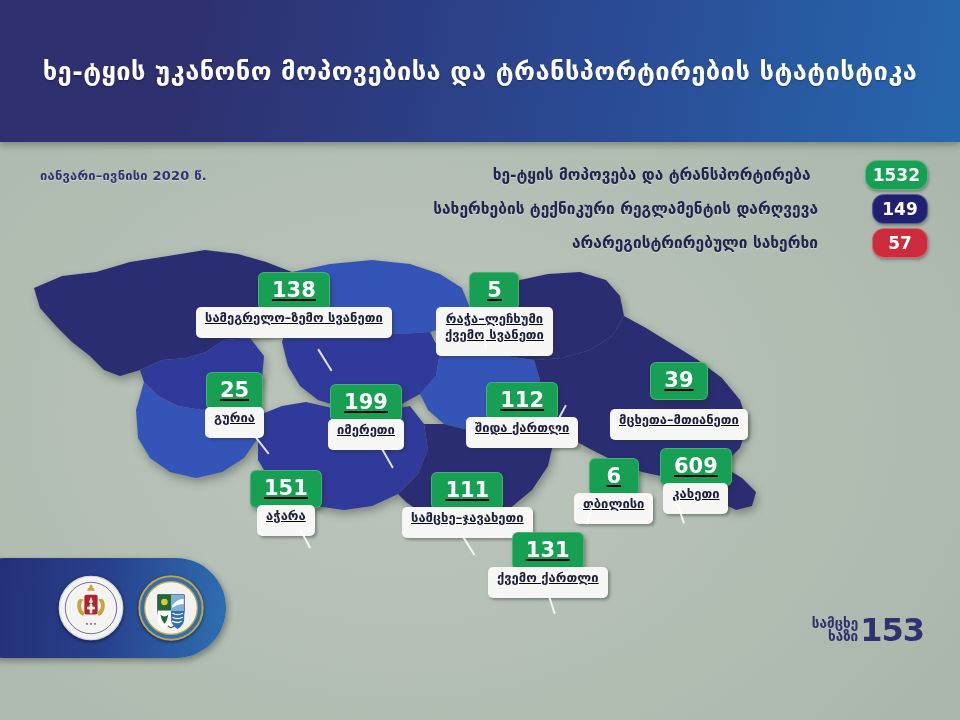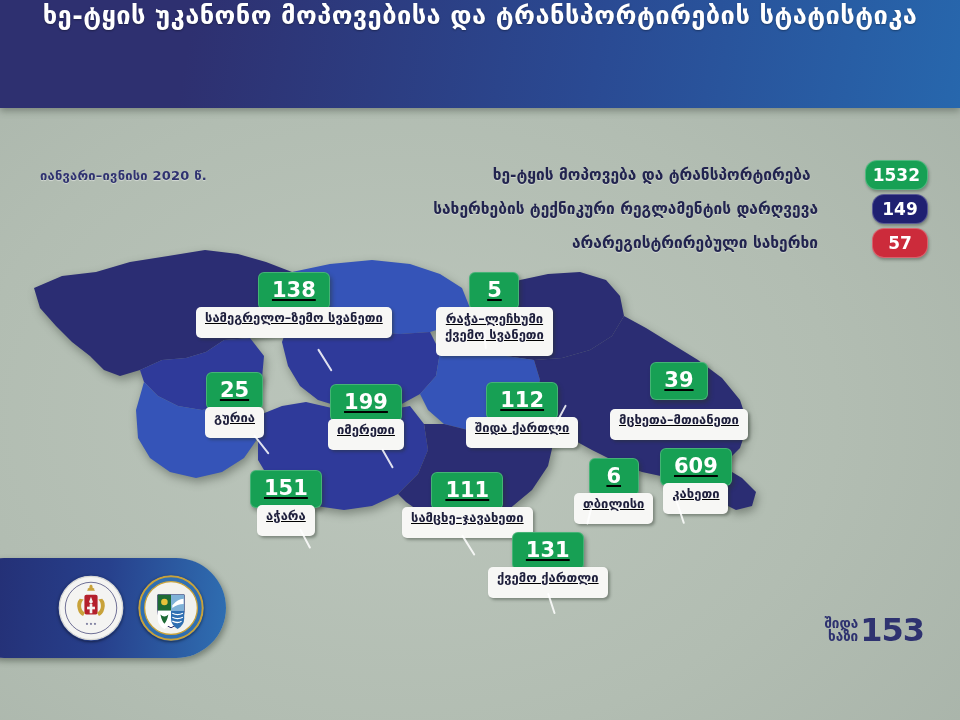--- a/index.html
+++ b/index.html
@@ -7,23 +7,23 @@
     width:960px;height:720px;overflow:hidden;
     background:#b4bfb4;
     font-family:"DejaVu Sans","Liberation Sans",sans-serif;
     position:relative;
   }
   #stage{position:absolute;inset:0;width:960px;height:720px;
     background:radial-gradient(ellipse at 42% 58%, #bcc6bc 0%, #b2bdb2 55%, #a7b2a8 100%);}
 
   
   .header{
-    position:absolute;left:0;top:0;width:960px;height:108px;
+    position:absolute;left:0;top:0;width:960px;height:142px;
     background:linear-gradient(100deg,#2e3070 0%,#2e3070 20%,#2a4a93 62%,#2767ad 100%);
-    display:flex;justify-content:center;
+    display:flex;align-items:center;justify-content:center;
     box-shadow:0 3px 7px rgba(60,70,60,.45);
   }
   .header-title{
     color:#ffffff;font-size:25.5px;font-weight:bold;letter-spacing:.4px;
     text-align:center;white-space:nowrap;
     text-shadow:0 1px 2px rgba(0,0,0,.35);
     font-family:"DejaVu Sans",sans-serif;
   }
 
   
@@ -245,19 +245,19 @@
       <path d="M50,54 h20 v12 q0,10 -10,16 q-10,-6 -10,-16 Z" fill="#2f6fb2"></path>
       <circle cx="40" cy="41" r="5" fill="#e8c23a"></circle>
       <path d="M52,46 q8,-10 17,-10 v8 q-9,0 -17,6 Z" fill="#ffffff"></path>
       <path d="M34,60 q6,6 12,0 q-2,10 -6,14 q-4,-4 -6,-14 Z" fill="#1d6a34"></path>
       <path d="M52,58 q8,4 16,0 M52,64 q8,4 16,0 M52,70 q8,4 14,0" stroke="#ffffff" stroke-width="2" fill="none"></path>
     </svg>
   </div>
 
   <div class="hotline">
     <div class="hotline-words">
-      <span>შიდა</span>
+      <span>სამცხე</span>
       <span>ხაზი</span>
     </div>
     <div class="hotline-num">153</div>
   </div>
 
 </div>
 
 </body></html>

